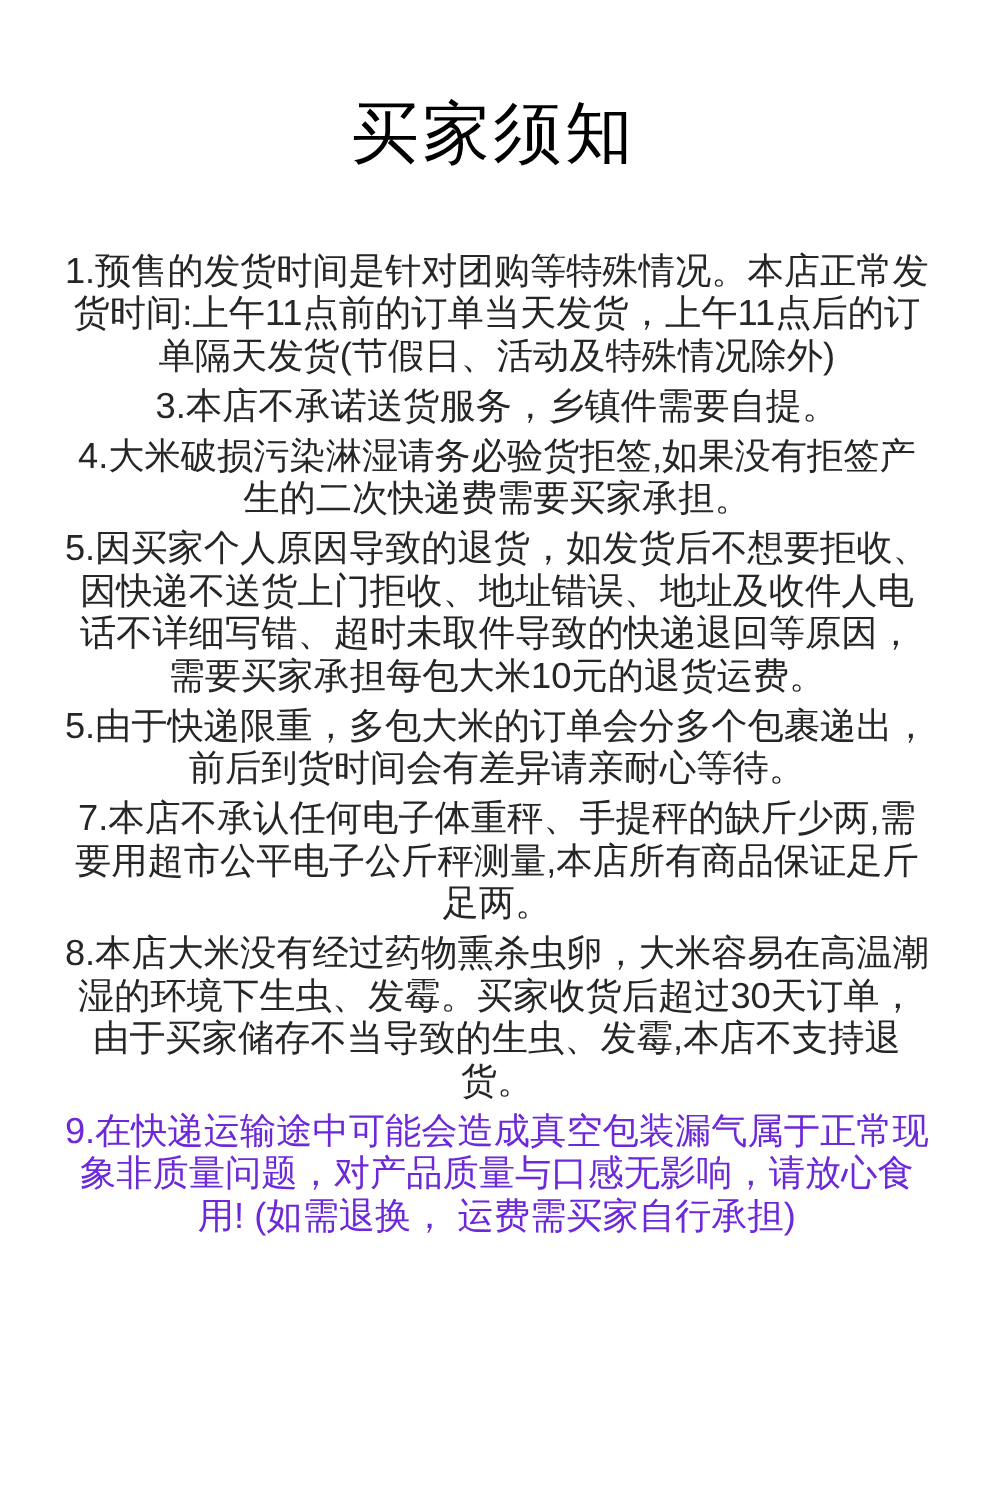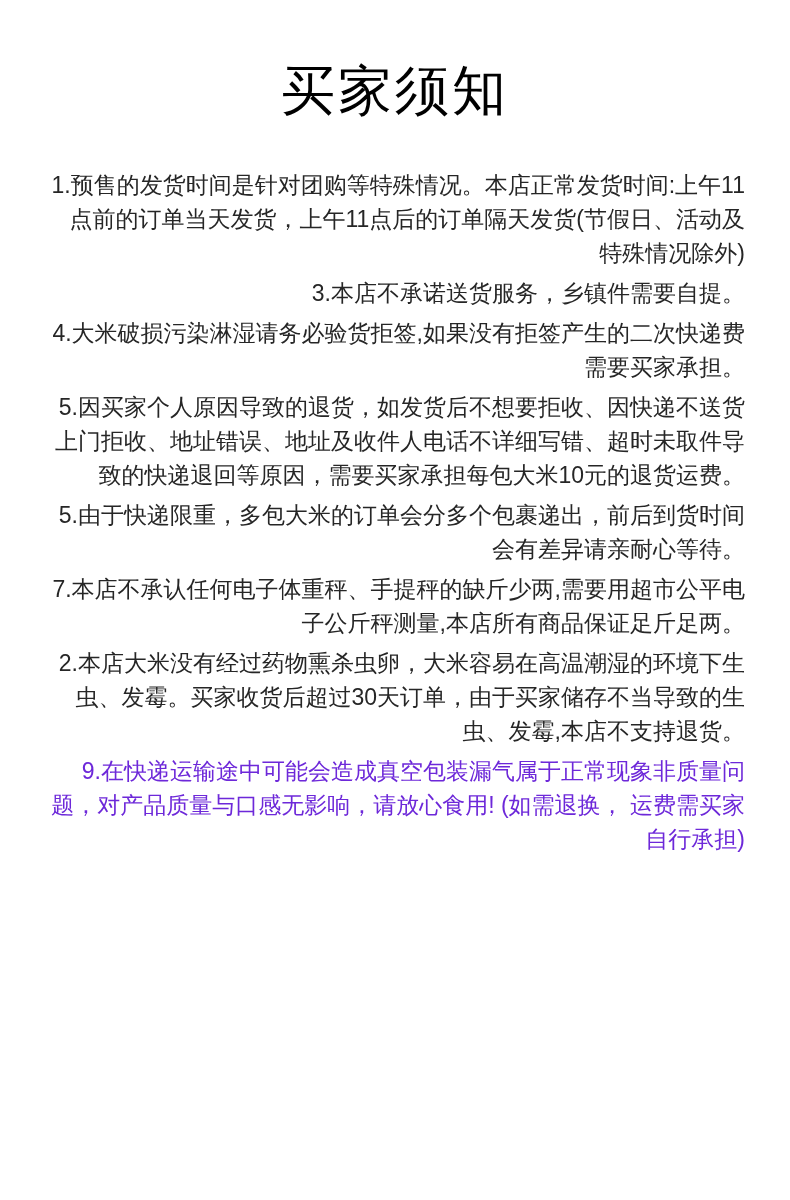--- a/index.html
+++ b/index.html
@@ -8,55 +8,55 @@
     background: #ffffff;
   }
   .page {
     position: relative;
     width: 790px;
     height: 1200px;
     background: #ffffff;
     overflow: hidden;
   }
   .title {
-    margin: 0;
+    margin: 16px;
     padding-top: 60px;
     font-family: "Liberation Serif", "DejaVu Serif", serif;
     font-weight: 400;
     font-size: 54px;
     line-height: 62px;
     letter-spacing: 3px;
     text-align: center;
     color: #000000;
   }
   .content {
     padding: 46px 45px 0 50px;
   }
   .item {
     margin: 0 0 6px 0;
     font-family: "Liberation Sans", "DejaVu Sans", sans-serif;
     font-weight: 500;
-    font-size: 23px;
+    font-size: 29px;
     line-height: 34px;
     color: #262626;
-    text-align: right;
+    text-align: center;
   }
   .item.green {
     color: #6d28d9;
   }
 </style>
 </head>
 <body>
 
 <div class="page">
   <h1 class="title">买家须知</h1>
 
   <div class="content">
     <p class="item">1.预售的发货时间是针对团购等特殊情况。本店正常发货时间:上午11点前的订单当天发货，上午11点后的订单隔天发货(节假日、活动及特殊情况除外)</p>
     <p class="item">3.本店不承诺送货服务，乡镇件需要自提。</p>
     <p class="item">4.大米破损污染淋湿请务必验货拒签,如果没有拒签产生的二次快递费需要买家承担。</p>
     <p class="item">5.因买家个人原因导致的退货，如发货后不想要拒收、因快递不送货上门拒收、地址错误、地址及收件人电话不详细写错、超时未取件导致的快递退回等原因，需要买家承担每包大米10元的退货运费。</p>
     <p class="item">5.由于快递限重，多包大米的订单会分多个包裹递出，前后到货时间会有差异请亲耐心等待。</p>
     <p class="item">7.本店不承认任何电子体重秤、手提秤的缺斤少两,需要用超市公平电子公斤秤测量,本店所有商品保证足斤足两。</p>
-    <p class="item">2.本店大米没有经过药物熏杀虫卵，大米容易在高温潮湿的环境下生虫、发霉。买家收货后超过30天订单，由于买家储存不当导致的生虫、发霉,本店不支持退货。</p>
+    <p class="item">8.本店大米没有经过药物熏杀虫卵，大米容易在高温潮湿的环境下生虫、发霉。买家收货后超过30天订单，由于买家储存不当导致的生虫、发霉,本店不支持退货。</p>
     <p class="item green">9.在快递运输途中可能会造成真空包装漏气属于正常现象非质量问题，对产品质量与口感无影响，请放心食用! (如需退换， 运费需买家自行承担)</p>
   </div>
 </div>
 
 </body></html>

